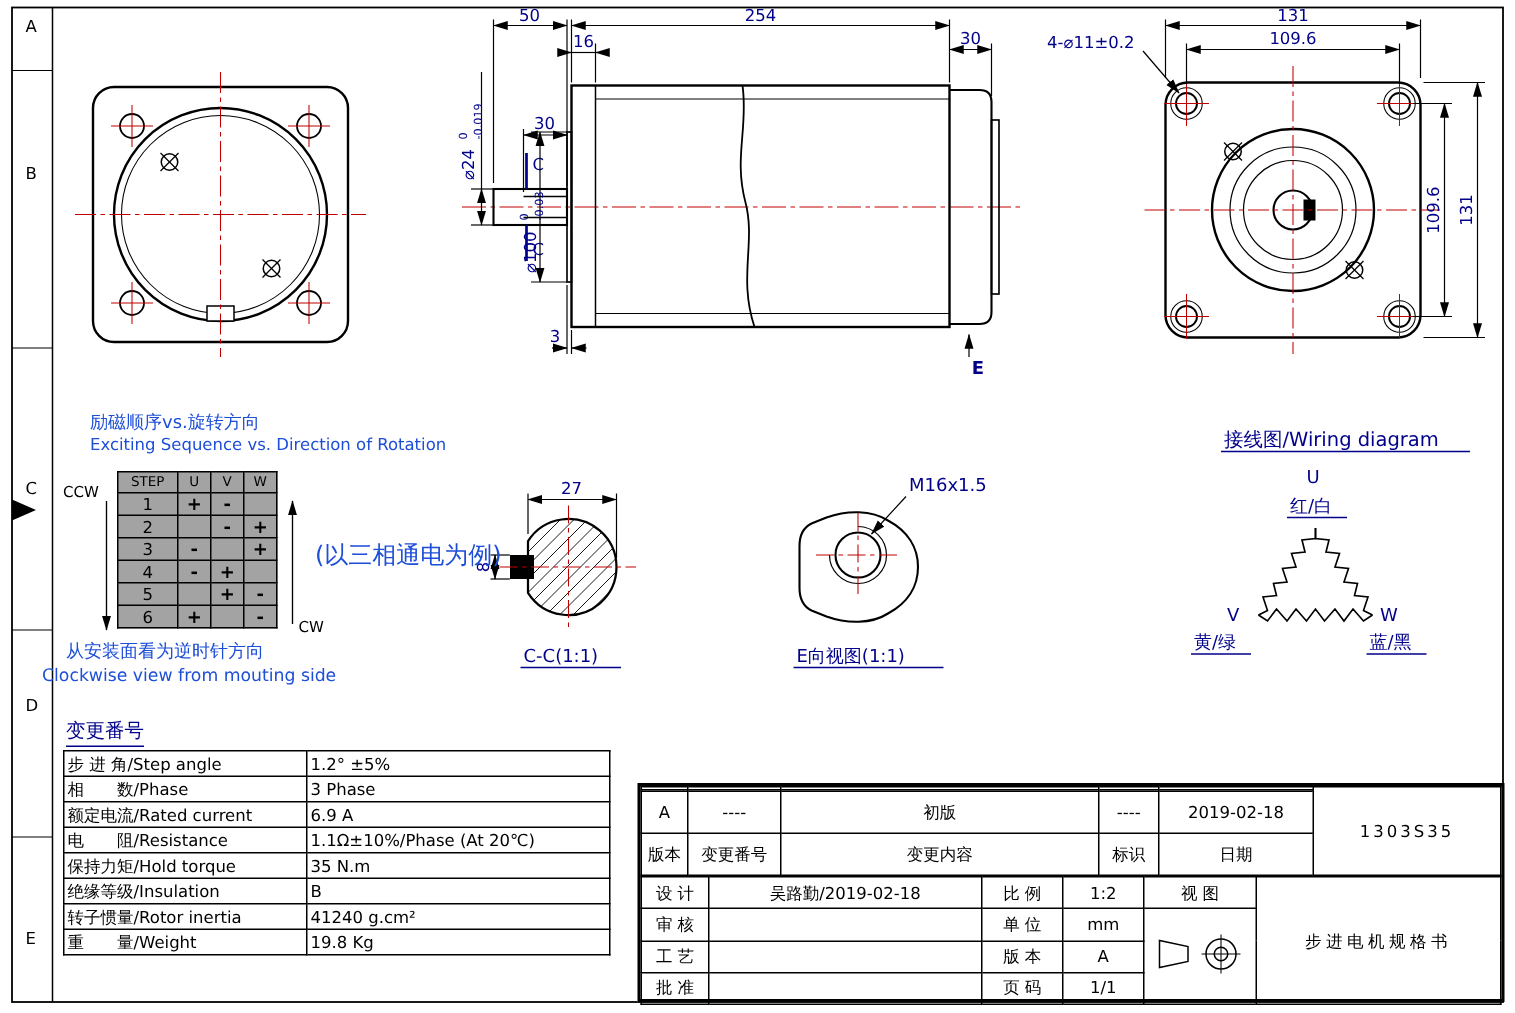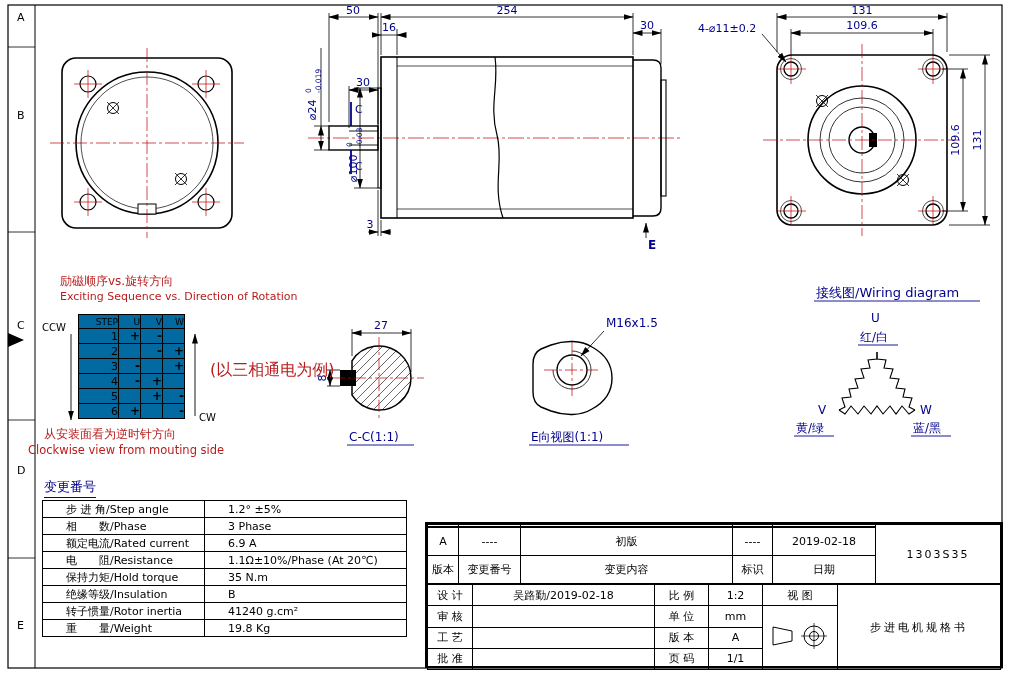--- a/index.html
+++ b/index.html
@@ -1,30 +1,30 @@
 <!DOCTYPE html>
 <html><head>
 <meta charset="utf-8">
 <style>
   *{margin:0;padding:0;box-sizing:border-box}
   html,body{background:#ffffff}
   body{font-family:"DejaVu Sans",sans-serif}
   .sheet{position:relative;width:1010px;height:675px;background:#fff;overflow:hidden}
   .abs{position:absolute}
-  .ann{position:absolute;color:#b91c1c;white-space:nowrap;line-height:1.1}
+  .ann{position:absolute;color:#1d4ed8;white-space:nowrap;line-height:1.1}
   table{border-collapse:collapse;table-layout:fixed}
   td,th{border:1px solid #000;font-weight:normal;overflow:hidden;white-space:nowrap}
   
-  .exc{font-size:11px;text-align:right;background:#0369a1}
+  .exc{font-size:11px;text-align:center;background:#a3a3a3}
   .exc th{font-size:9px;height:14px;padding:0}
   .exc td{height:15px;padding:0}
   .exc td.sign{font-weight:bold;font-size:12px}
   
   .elec{font-size:11px;background:#fff;color:#000}
-  .elec td{height:17px;padding:0 0 0 23px}
+  .elec td{height:17px;padding:0 0 0 2px}
   .elec-title{position:absolute;color:#00008b;font-size:13px;border-bottom:1px solid #00008b;padding-bottom:1px}
   
   .tblock{position:absolute;border:2px solid #000;background:#fff}
   .tblock table{width:100%}
   .tblock td{font-size:11px;text-align:center;padding:0 2px;color:#000}
   .partno{font-size:21px;letter-spacing:2px;font-weight:normal}
   .doctitle{font-size:16px;letter-spacing:3px}
 </style>
 </head>
 <body>

